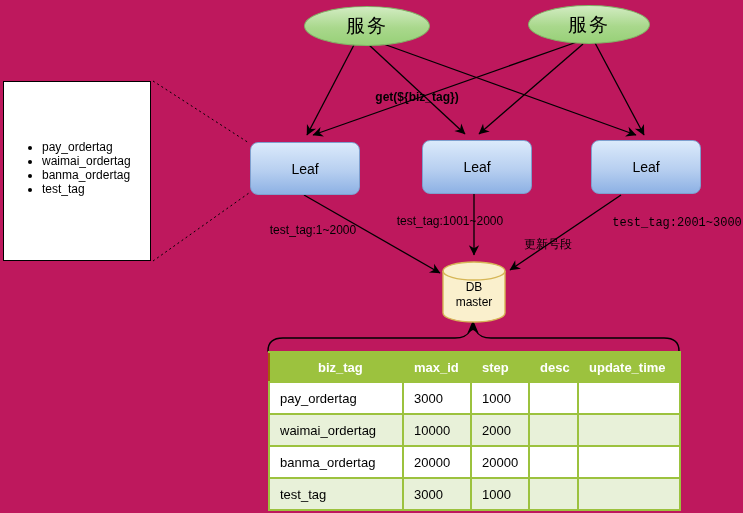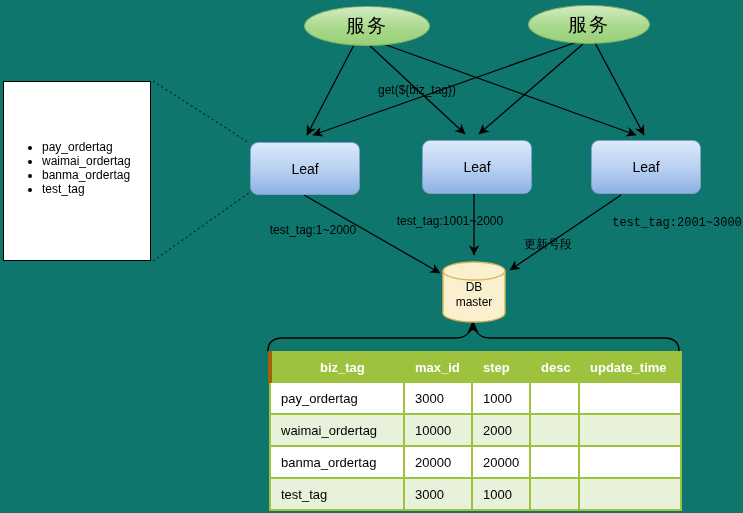--- a/index.html
+++ b/index.html
@@ -1,17 +1,17 @@
 <!DOCTYPE html>
 <html><head>
 <meta charset="utf-8">
 <style>
   html,body{margin:0;padding:0;background:#fff;}
   #canvas{
-    position:relative;width:743px;height:513px;background:#0f766e;overflow:hidden;
+    position:relative;width:743px;height:513px;background:#be185d;overflow:hidden;
     font-family:"Liberation Sans","DejaVu Sans",sans-serif;color:#000;
   }
   #edges{position:absolute;left:0;top:0;width:743px;height:513px;}
 
   .service{
     position:absolute;width:124px;height:38px;border-radius:50%;
     background:linear-gradient(180deg,#d2ecc2 0%,#a9d88c 55%,#97d077 100%);
     border:1px solid #82b366;
     display:flex;align-items:center;justify-content:center;
     font-size:19px;letter-spacing:2px;
@@ -41,21 +41,21 @@
     font-size:13px;table-layout:fixed;
   }
   table.biz td,table.biz th{
     border:2px solid #9cc23e;padding:0 0 0 10px;text-align:left;
     overflow:hidden;white-space:nowrap;box-sizing:border-box;
   }
   table.biz th{
     background:#9cc23e;color:#fff;font-weight:bold;height:30px;
     border-left:2px solid #0c4a6e;border-top:2px solid #9cc23e;
   }
-  table.biz th:first-child{border-left:4px solid #a16207;padding-left:48px;}
+  table.biz th:first-child{border-left:2px solid #a16207;padding-left:48px;}
   table.biz td{height:32px;background:#fff;}
   table.biz tr.alt td{background:#e8f1d9;}
 </style>
 </head>
 <body>
 
 <div id="canvas">
 
   <svg id="edges" width="743" height="513" viewBox="0 0 743 513">
     <defs>
@@ -106,21 +106,21 @@
   <div class="leaf" style="left:250px;top:142px;height:51px;">
     <span>Leaf</span>
   </div>
   <div class="leaf" style="left:422px;top:140px;">
     <span>Leaf</span>
   </div>
   <div class="leaf" style="left:591px;top:140px;">
     <span>Leaf</span>
   </div>
 
-  <div class="edge-label" style="left:417px;top:83px;">get(${biz_tag})</div>
+  <div class="edge-label" style="left:417px;top:90px;font-weight:bold;">get(${biz_tag})</div>
   <div class="edge-label" style="left:313px;top:223px;">test_tag:1~2000</div>
   <div class="edge-label" style="left:450px;top:214px;">test_tag:1001~2000</div>
   <div class="edge-label" style="left:548px;top:236px;">更新号段</div>
   <div class="edge-label" style="left:677px;top:216px;font-family:Liberation Mono, monospace;">test_tag:2001~3000</div>
 
   <div class="db-label">
     <div>DB</div>
     <div>master</div>
   </div>
 

